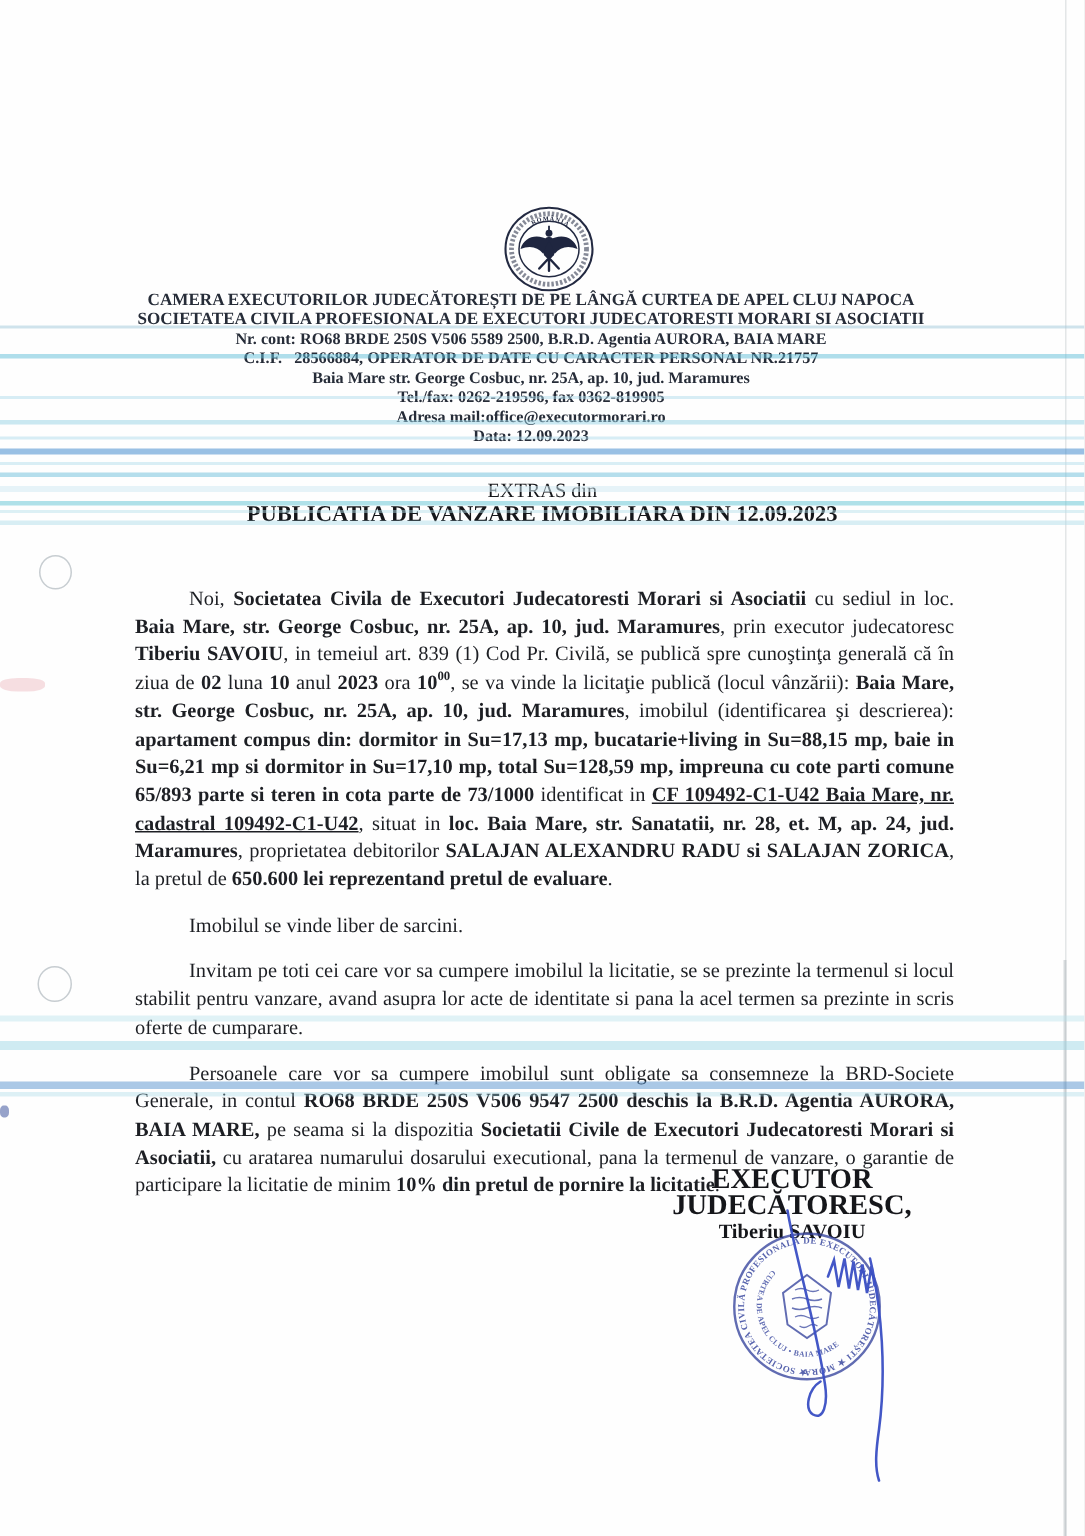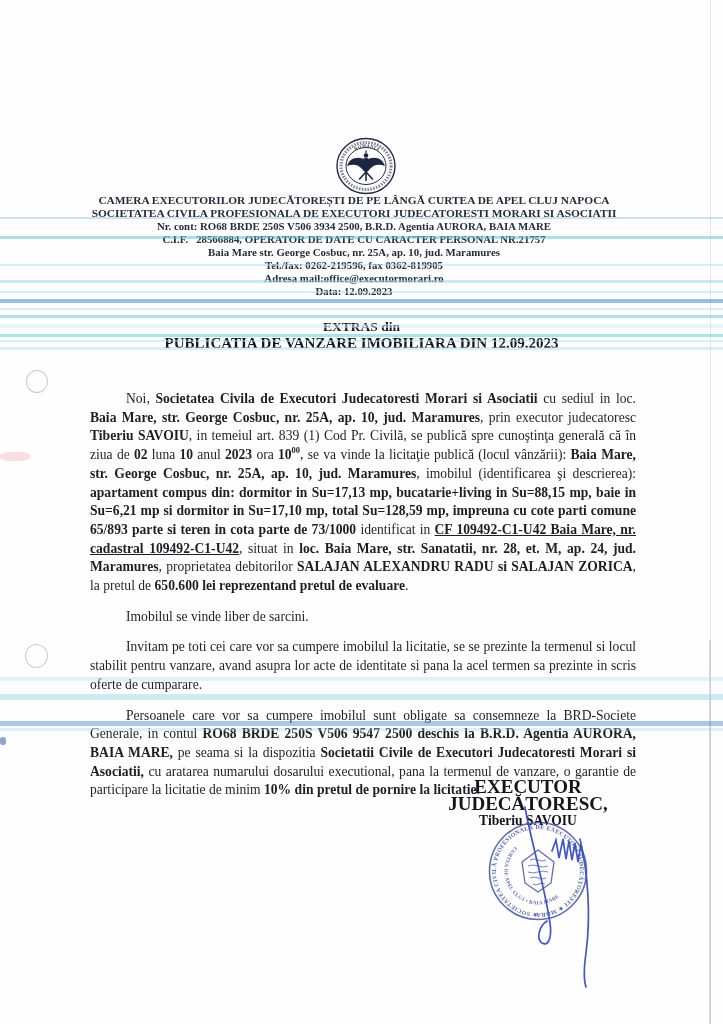--- a/index.html
+++ b/index.html
@@ -7,21 +7,21 @@
     position:relative;width:723px;height:1024px;margin:0 auto;
     background:#fefefe;overflow:hidden;
     font-family:"Liberation Serif","DejaVu Serif",serif;
   }
   
   .header{position:absolute;top:194px;left:0;width:708px;text-align:center;color:#262c38;z-index:2;}
   .header .hl{font-weight:bold;font-size:10.8px;line-height:13px;white-space:pre;}
   .header .hl.big{font-size:11.4px;}
   
   .titleblock{position:absolute;top:319px;left:0;width:723px;text-align:center;color:#15161a;z-index:2;}
-  .titleblock .t1{font-weight:bold;font-size:13.5px;line-height:16px;}
+  .titleblock .t1{font-weight:normal;font-size:13.5px;line-height:16px;}
   .titleblock .t2{font-weight:bold;font-size:15px;line-height:17px;}
   
   .body{
     position:absolute;top:378px;left:78px;width:570px;z-index:2;
     font-size:13.6px;line-height:18.7px;color:#1d1f24;text-align:justify;
   }
   .body p{margin:12px;text-indent:36px;}
   .body b{font-weight:bold;}
   .body .u{text-decoration:underline;}
   sup{font-size:8.5px;vertical-align:super;line-height:0;}
@@ -72,21 +72,21 @@
       <ellipse cx="32" cy="29" rx="4.5" ry="7.2" stroke="none"></ellipse>
       <path d="M32,24 C24,19.5 15.5,21.5 13,30 C19,27.5 24.5,28.5 28,33 Z" stroke="none"></path>
       <path d="M32,24 C40,19.5 48.5,21.5 51,30 C45,27.5 39.5,28.5 36,33 Z" stroke="none"></path>
       <path d="M32,36 L25.5,43 M32,36 L32,44.5 M32,36 L38.5,43" fill="none" stroke-width="1.6" stroke-linecap="round"></path>
     </g>
   </svg>
 
   <div class="header">
     <div class="hl big">CAMERA EXECUTORILOR JUDECĂTOREȘTI DE PE LÂNGĂ CURTEA DE APEL CLUJ NAPOCA</div>
     <div class="hl big">SOCIETATEA CIVILA PROFESIONALA DE EXECUTORI JUDECATORESTI MORARI SI ASOCIATII</div>
-    <div class="hl">Nr. cont: RO68 BRDE 250S V506 3934 2500, B.R.D. Agentia AURORA, BAIA MARE</div>
+    <div class="hl">Nr. cont: RO68 BRDE 250S V506 5589 2500, B.R.D. Agentia AURORA, BAIA MARE</div>
     <div class="hl">C.I.F.   28566884, OPERATOR DE DATE CU CARACTER PERSONAL NR.21757</div>
     <div class="hl">Baia Mare str. George Cosbuc, nr. 25A, ap. 10, jud. Maramures</div>
     <div class="hl">Tel./fax: 0262-219596, fax 0362-819905</div>
     <div class="hl">Adresa mail:office@executormorari.ro</div>
     <div class="hl">Data: 12.09.2023</div>
   </div>
 
   <div class="titleblock">
     <div class="t1">EXTRAS din</div>
     <div class="t2">PUBLICATIA DE VANZARE IMOBILIARA DIN 12.09.2023</div>

